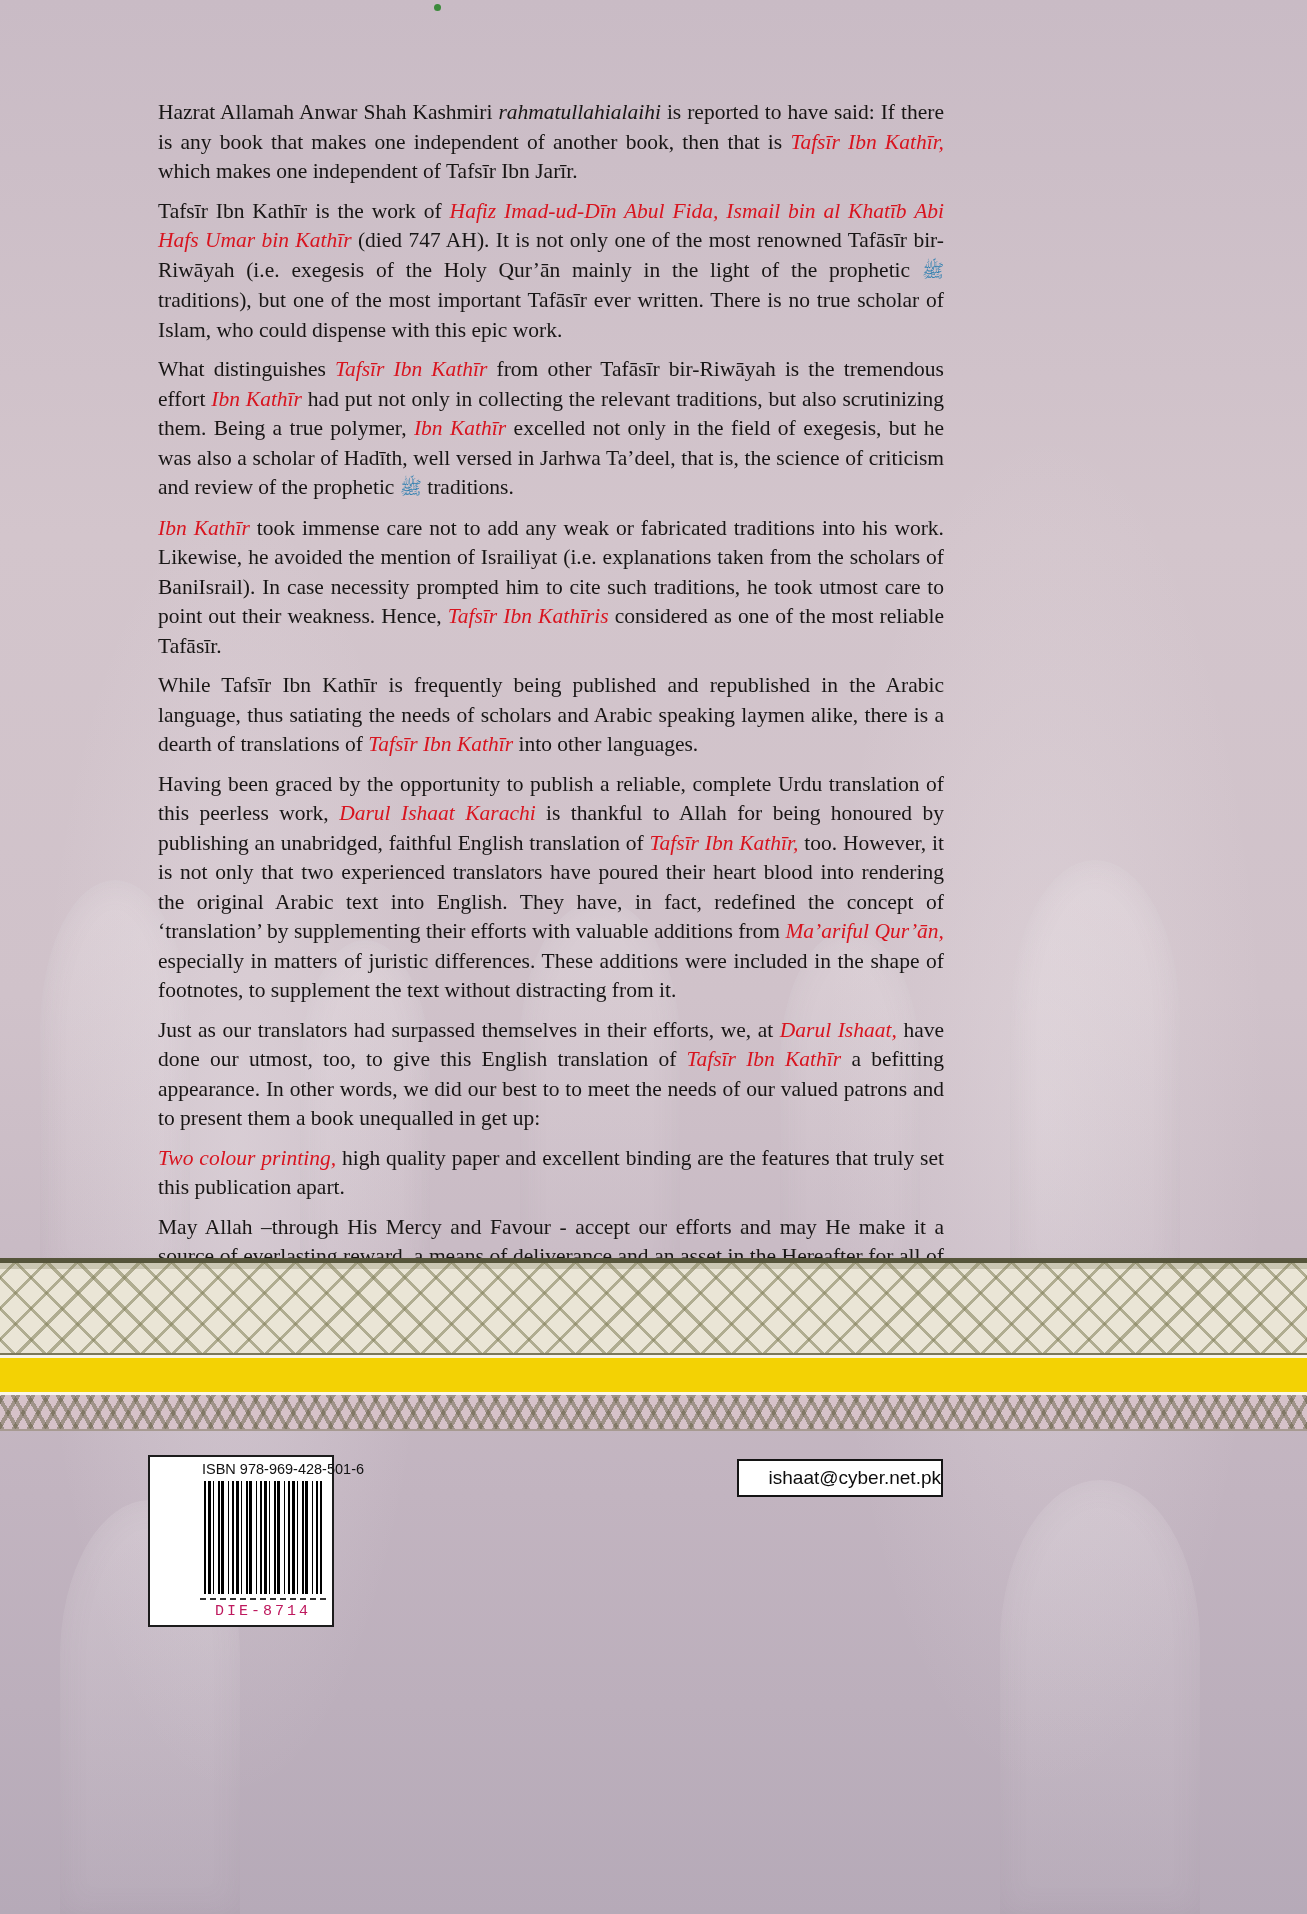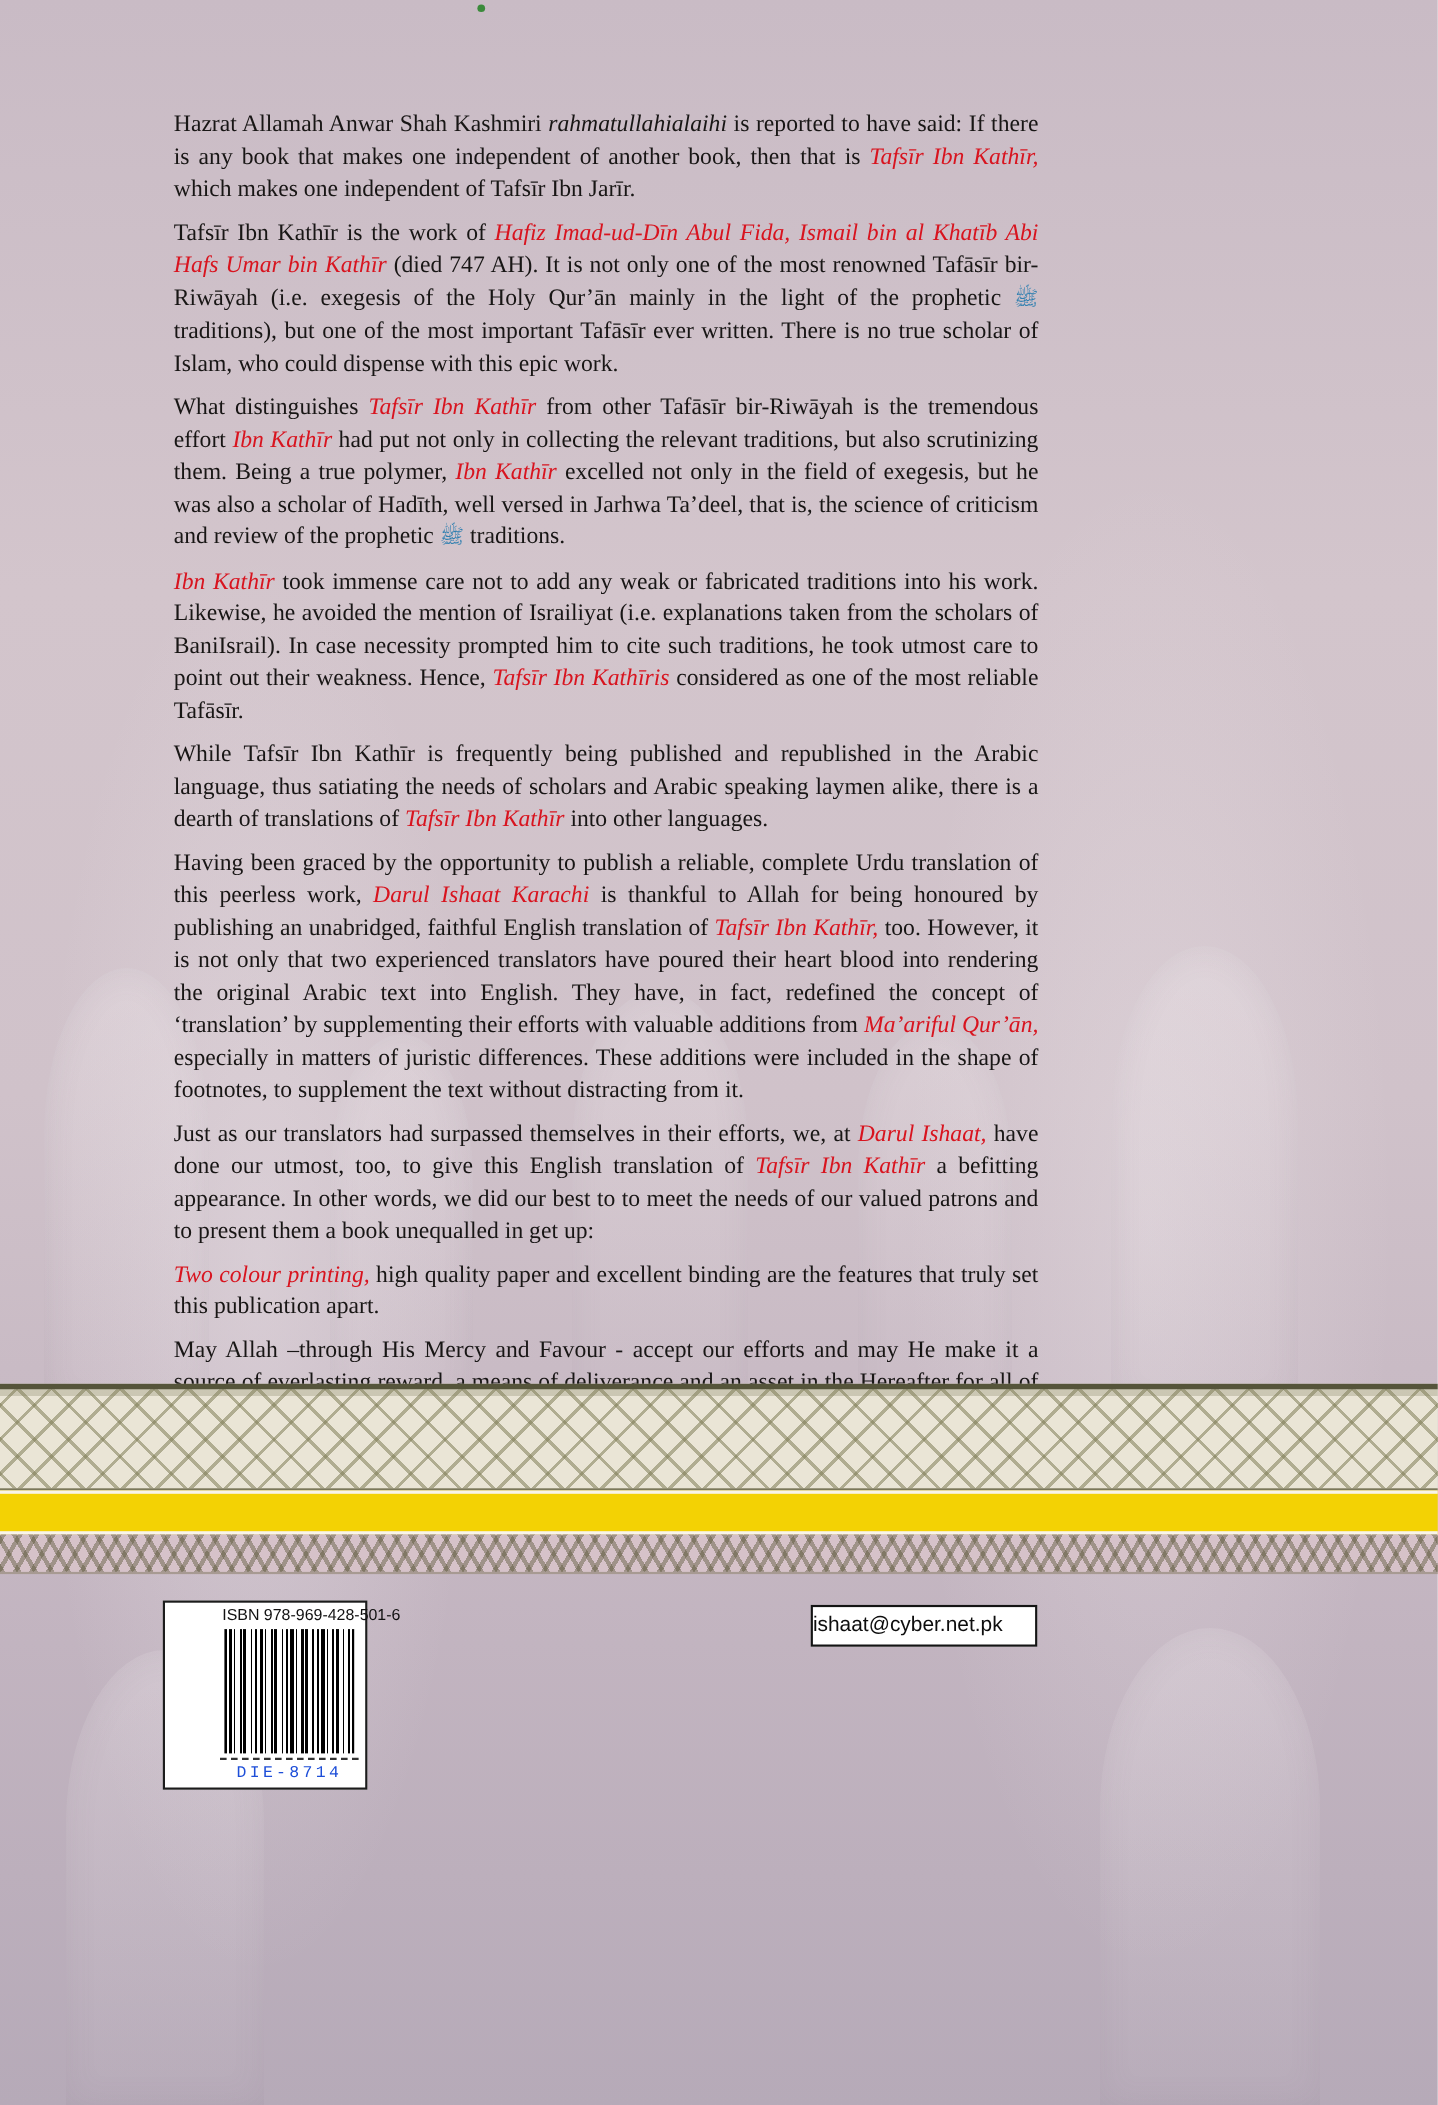--- a/index.html
+++ b/index.html
@@ -64,28 +64,28 @@
     flex:1;margin:2px 10px 4px 10px;
     background:repeating-linear-gradient(90deg,
       #000 0 2px,#fff 2px 4px,
       #000 4px 7px,#fff 7px 9px,
       #000 9px 10px,#fff 10px 14px,
       #000 14px 16px,#fff 16px 17px,
       #000 17px 20px,#fff 20px 24px,
       #000 24px 25px,#fff 25px 28px);
   }
   .barcode-code{
-    font-family:"Liberation Mono", monospace;font-size:15px;color:#1d4ed8;
+    font-family:"Liberation Mono", monospace;font-size:15px;color:#be185d;
     text-align:center;letter-spacing:3px;
     border-top:2px dashed #333;padding:3px 0 5px 0;margin:0 6px;
   }
   .email-box{
     position:absolute;left:737px;top:1459px;width:206px;height:38px;z-index:3;
     background:#ffffff;border:2px solid #141414;box-sizing:border-box;
-    display:flex;align-items:center;justify-content:flex-start;
+    display:flex;align-items:center;justify-content:flex-end;
     font-family:"Liberation Sans", sans-serif;font-size:19px;color:#0d0d0d;
   }
 </style>
 </head>
 <body>
 
 <div class="arch" style="left:40px;top:880px;width:150px;height:400px;"></div>
 <div class="arch" style="left:300px;top:940px;width:130px;height:340px;"></div>
 <div class="arch" style="left:520px;top:900px;width:160px;height:380px;"></div>
 <div class="arch" style="left:780px;top:930px;width:140px;height:350px;"></div>

